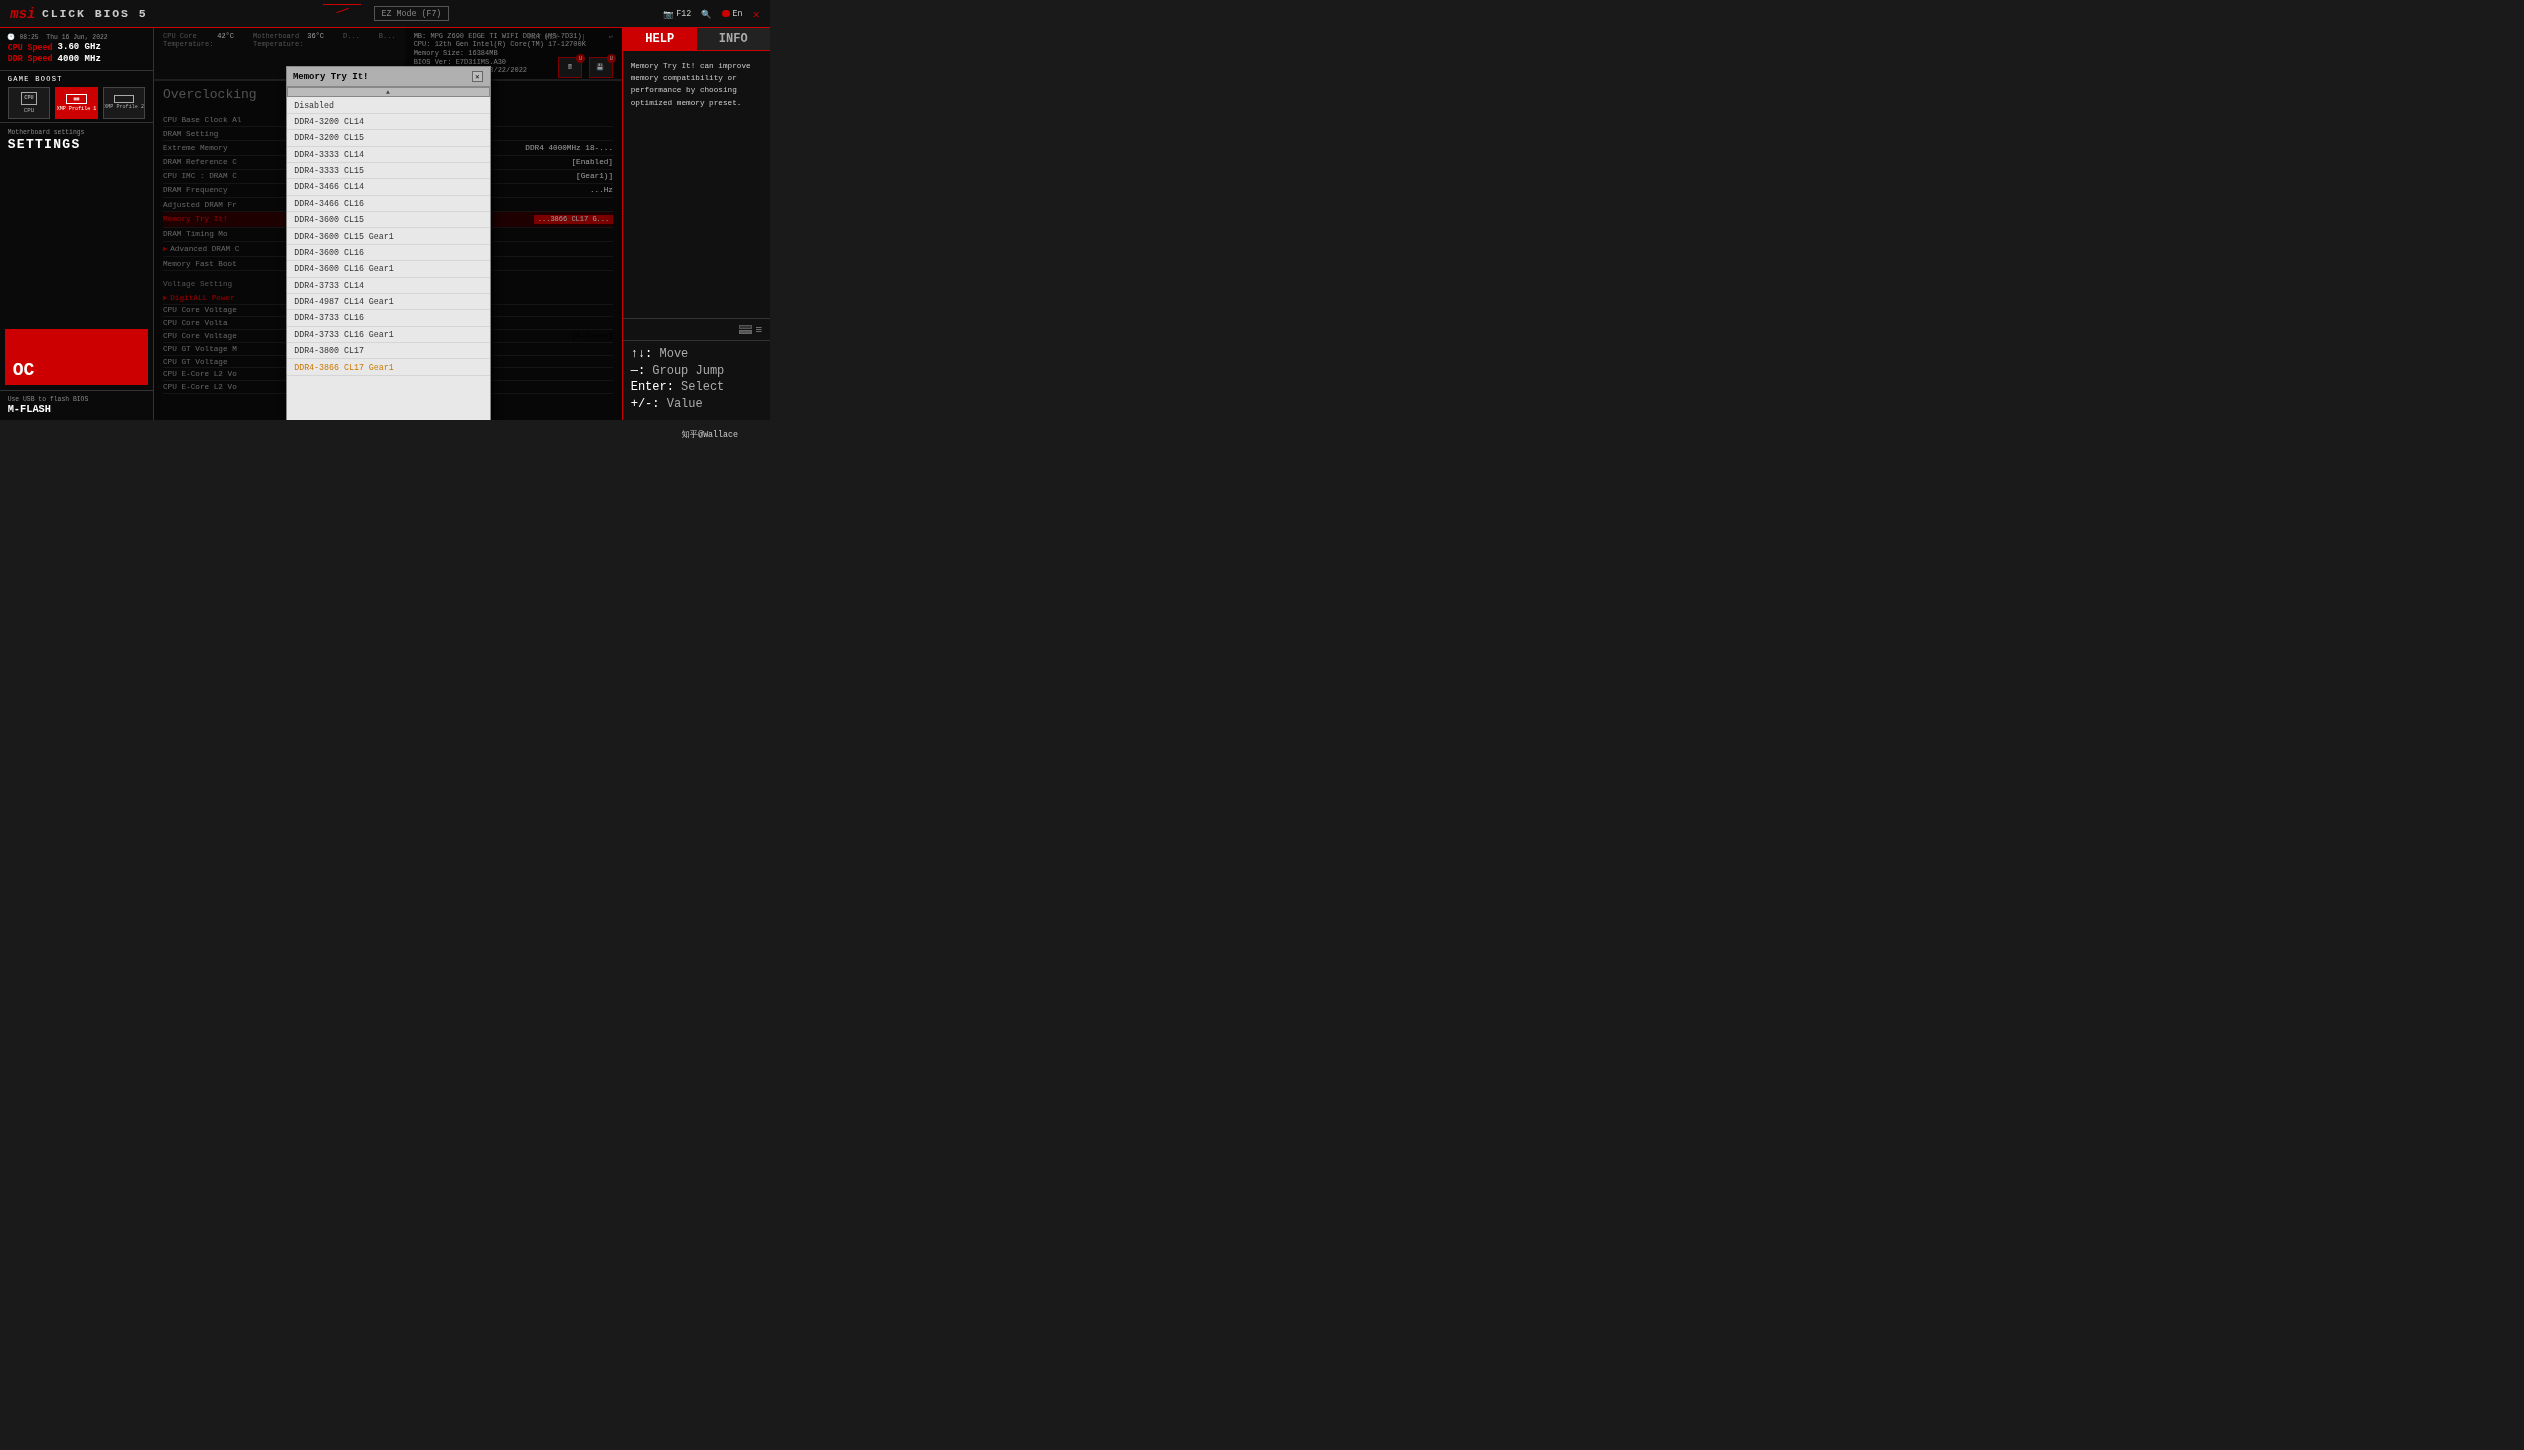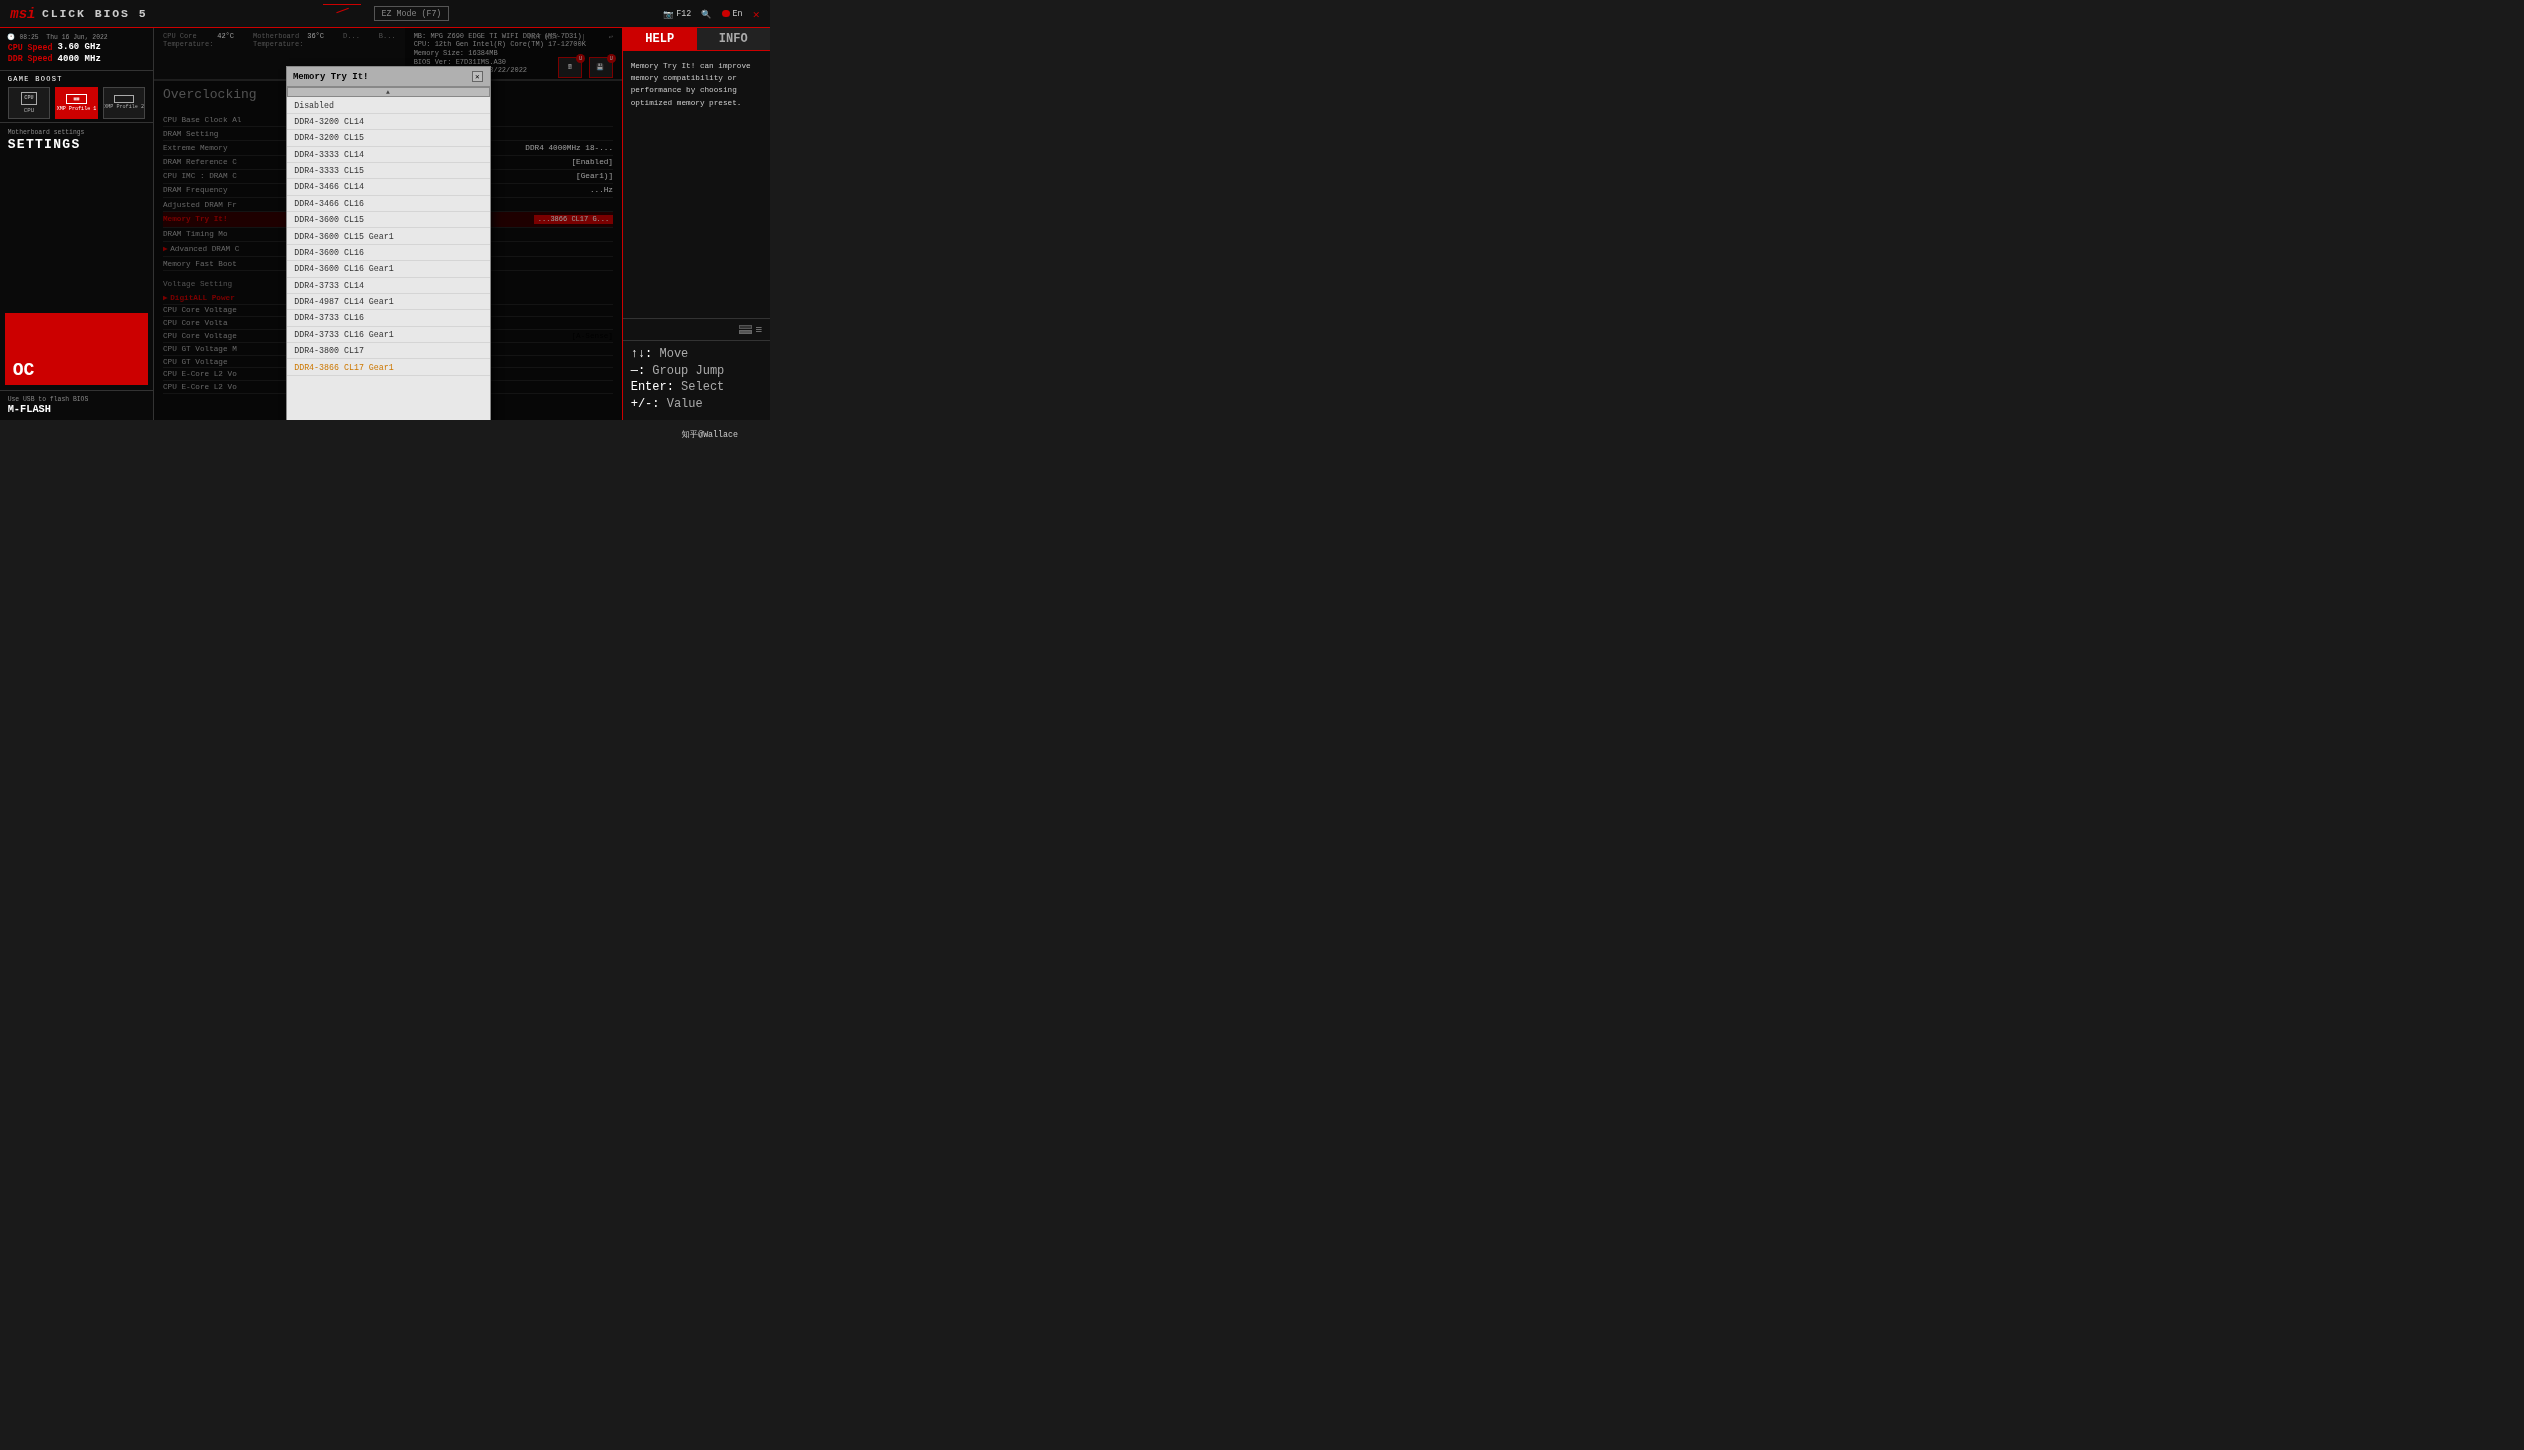--- a/index.html
+++ b/index.html
@@ -160,21 +160,21 @@
       padding: 5.1px 7.7px;
       flex: 1;
     }
     .settings-title { color: #888; font-size: 6.4px; margin-bottom: 1.3px; }
     .settings-big { color: #fff; font-size: 13px; font-weight: bold; letter-spacing: 1.3px; }
 
     .oc-section {
       padding: 5.1px 7.7px;
       background: #cc0000;
       margin: 5.1px;
-      height: 72px;
+      height: 56px;
       display: flex;
       align-items: flex-end;
       cursor: pointer;
     }
     .oc-label { color: #fff; font-size: 18px; font-weight: bold; }
 
     .mflash-section {
       padding: 5.1px 7.7px;
       border-top: 0.6px solid #333;
     }

